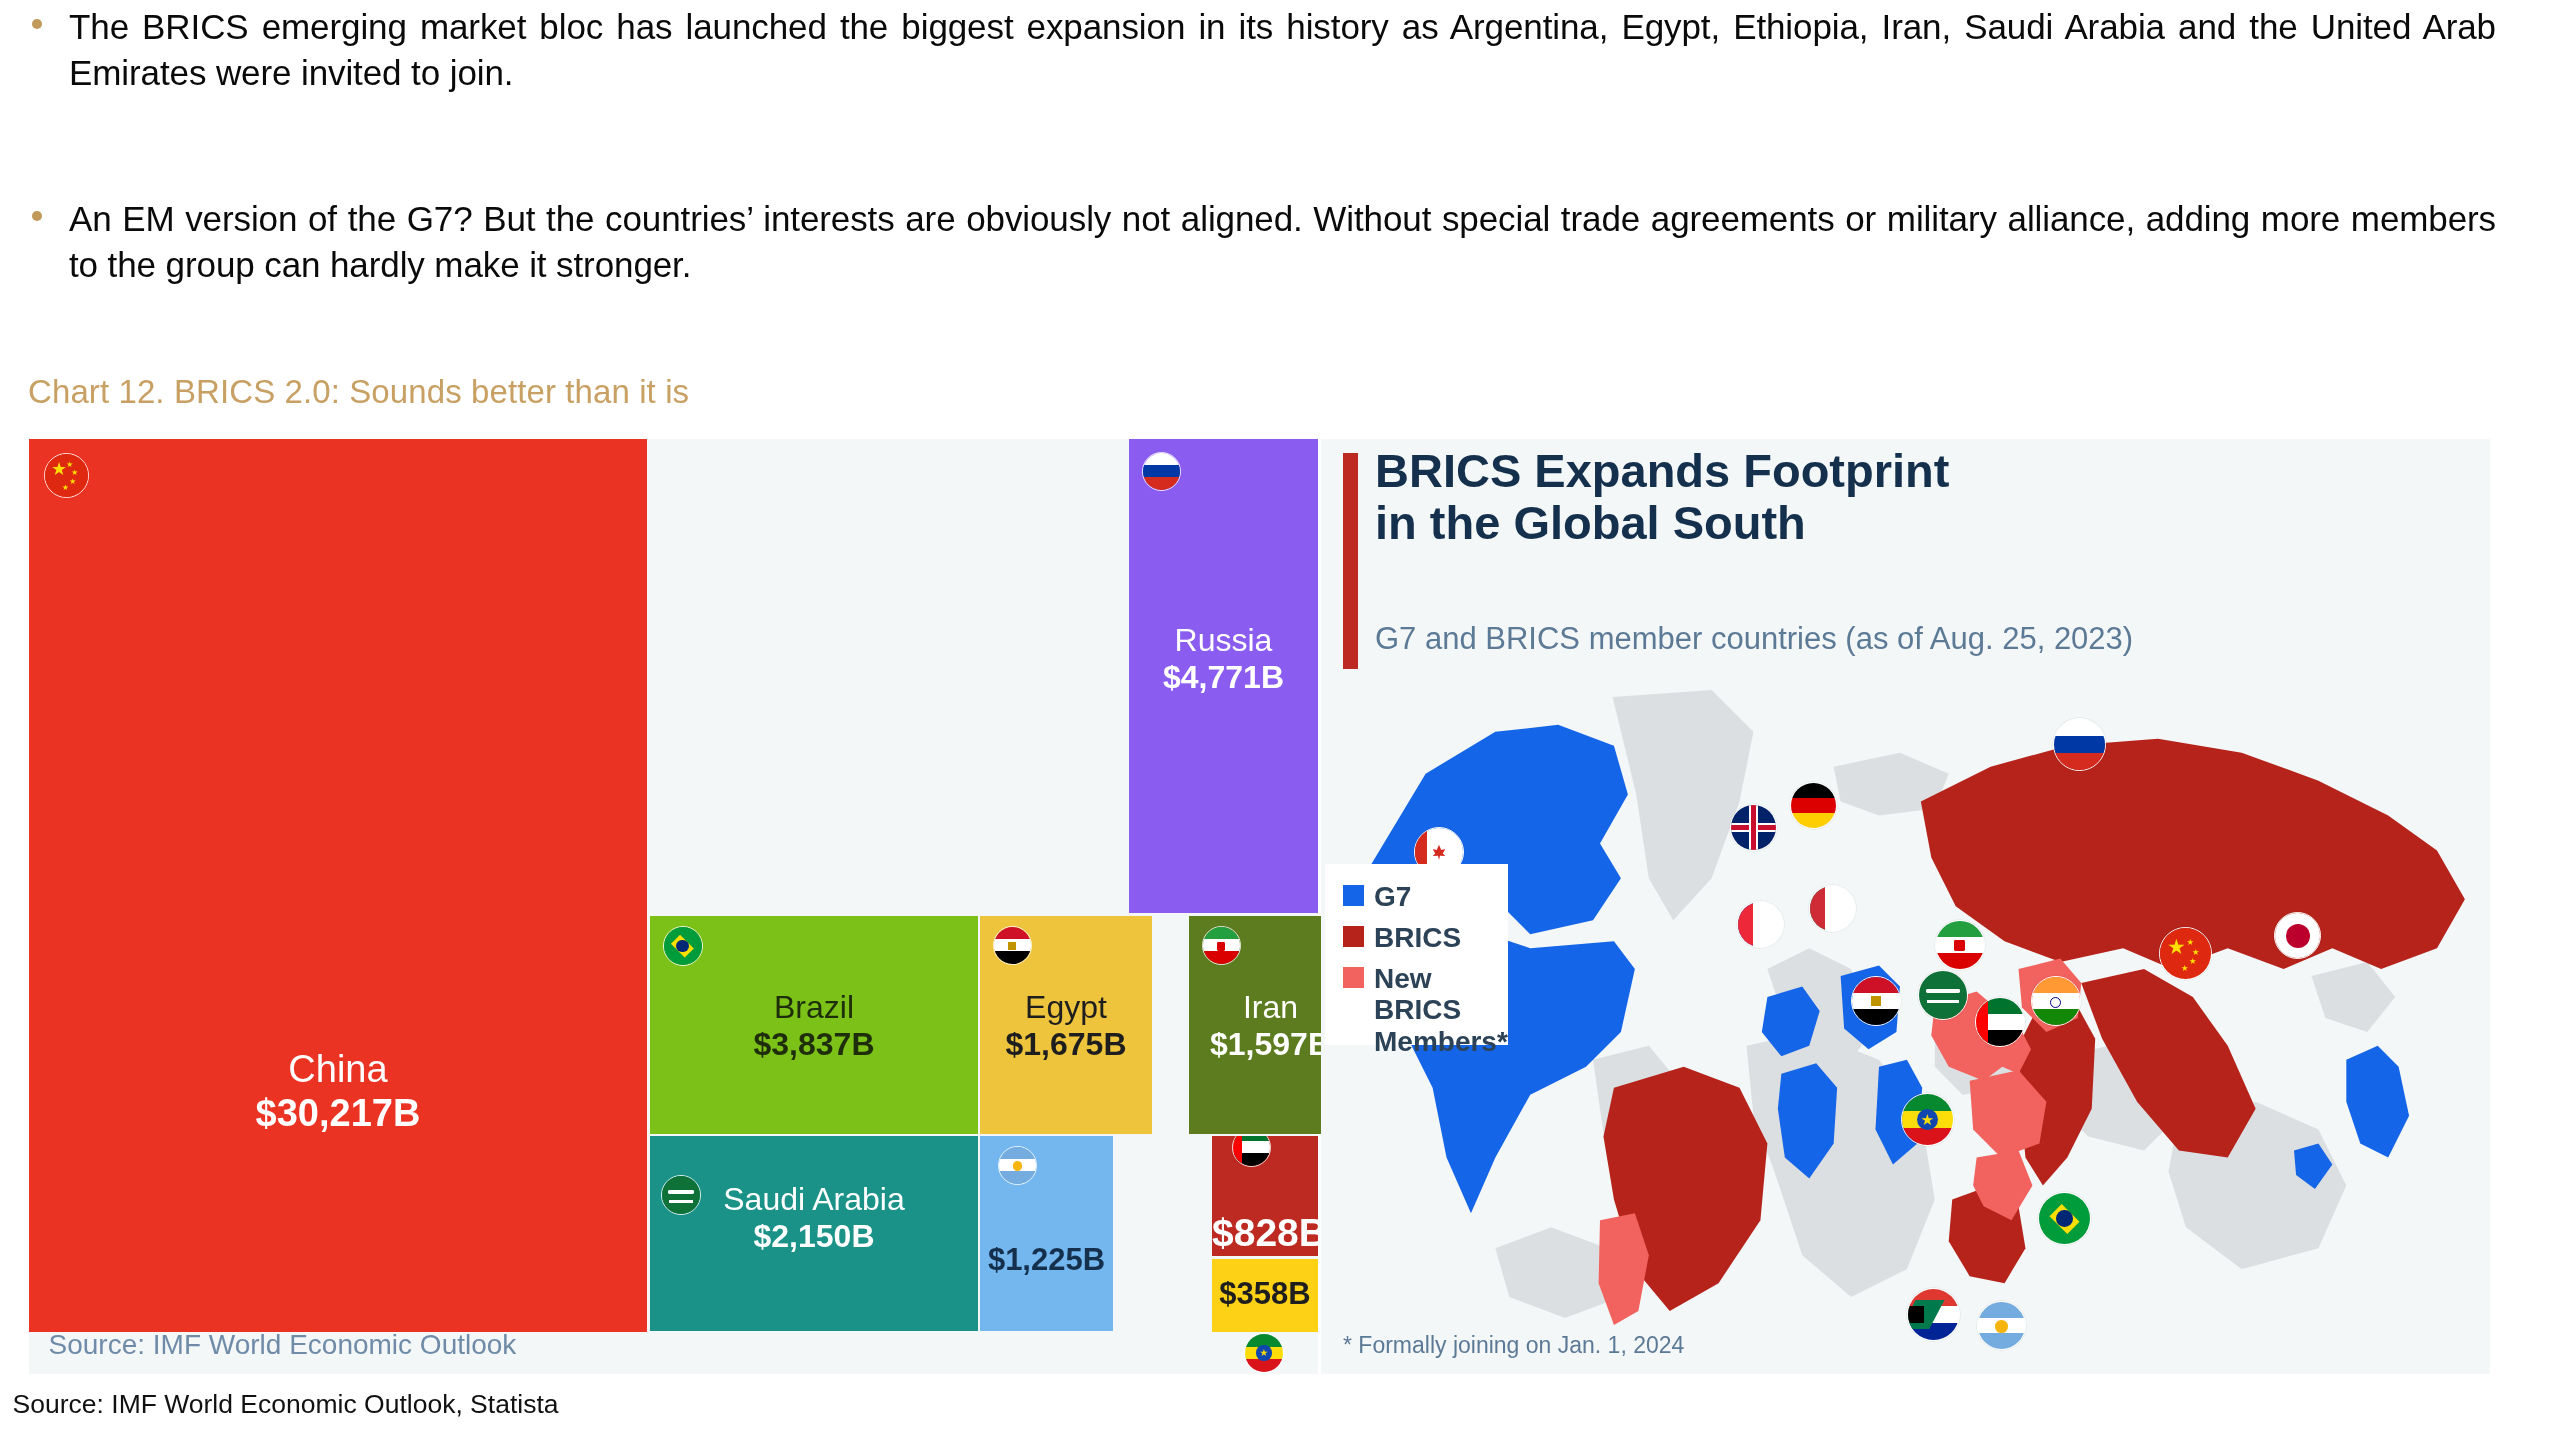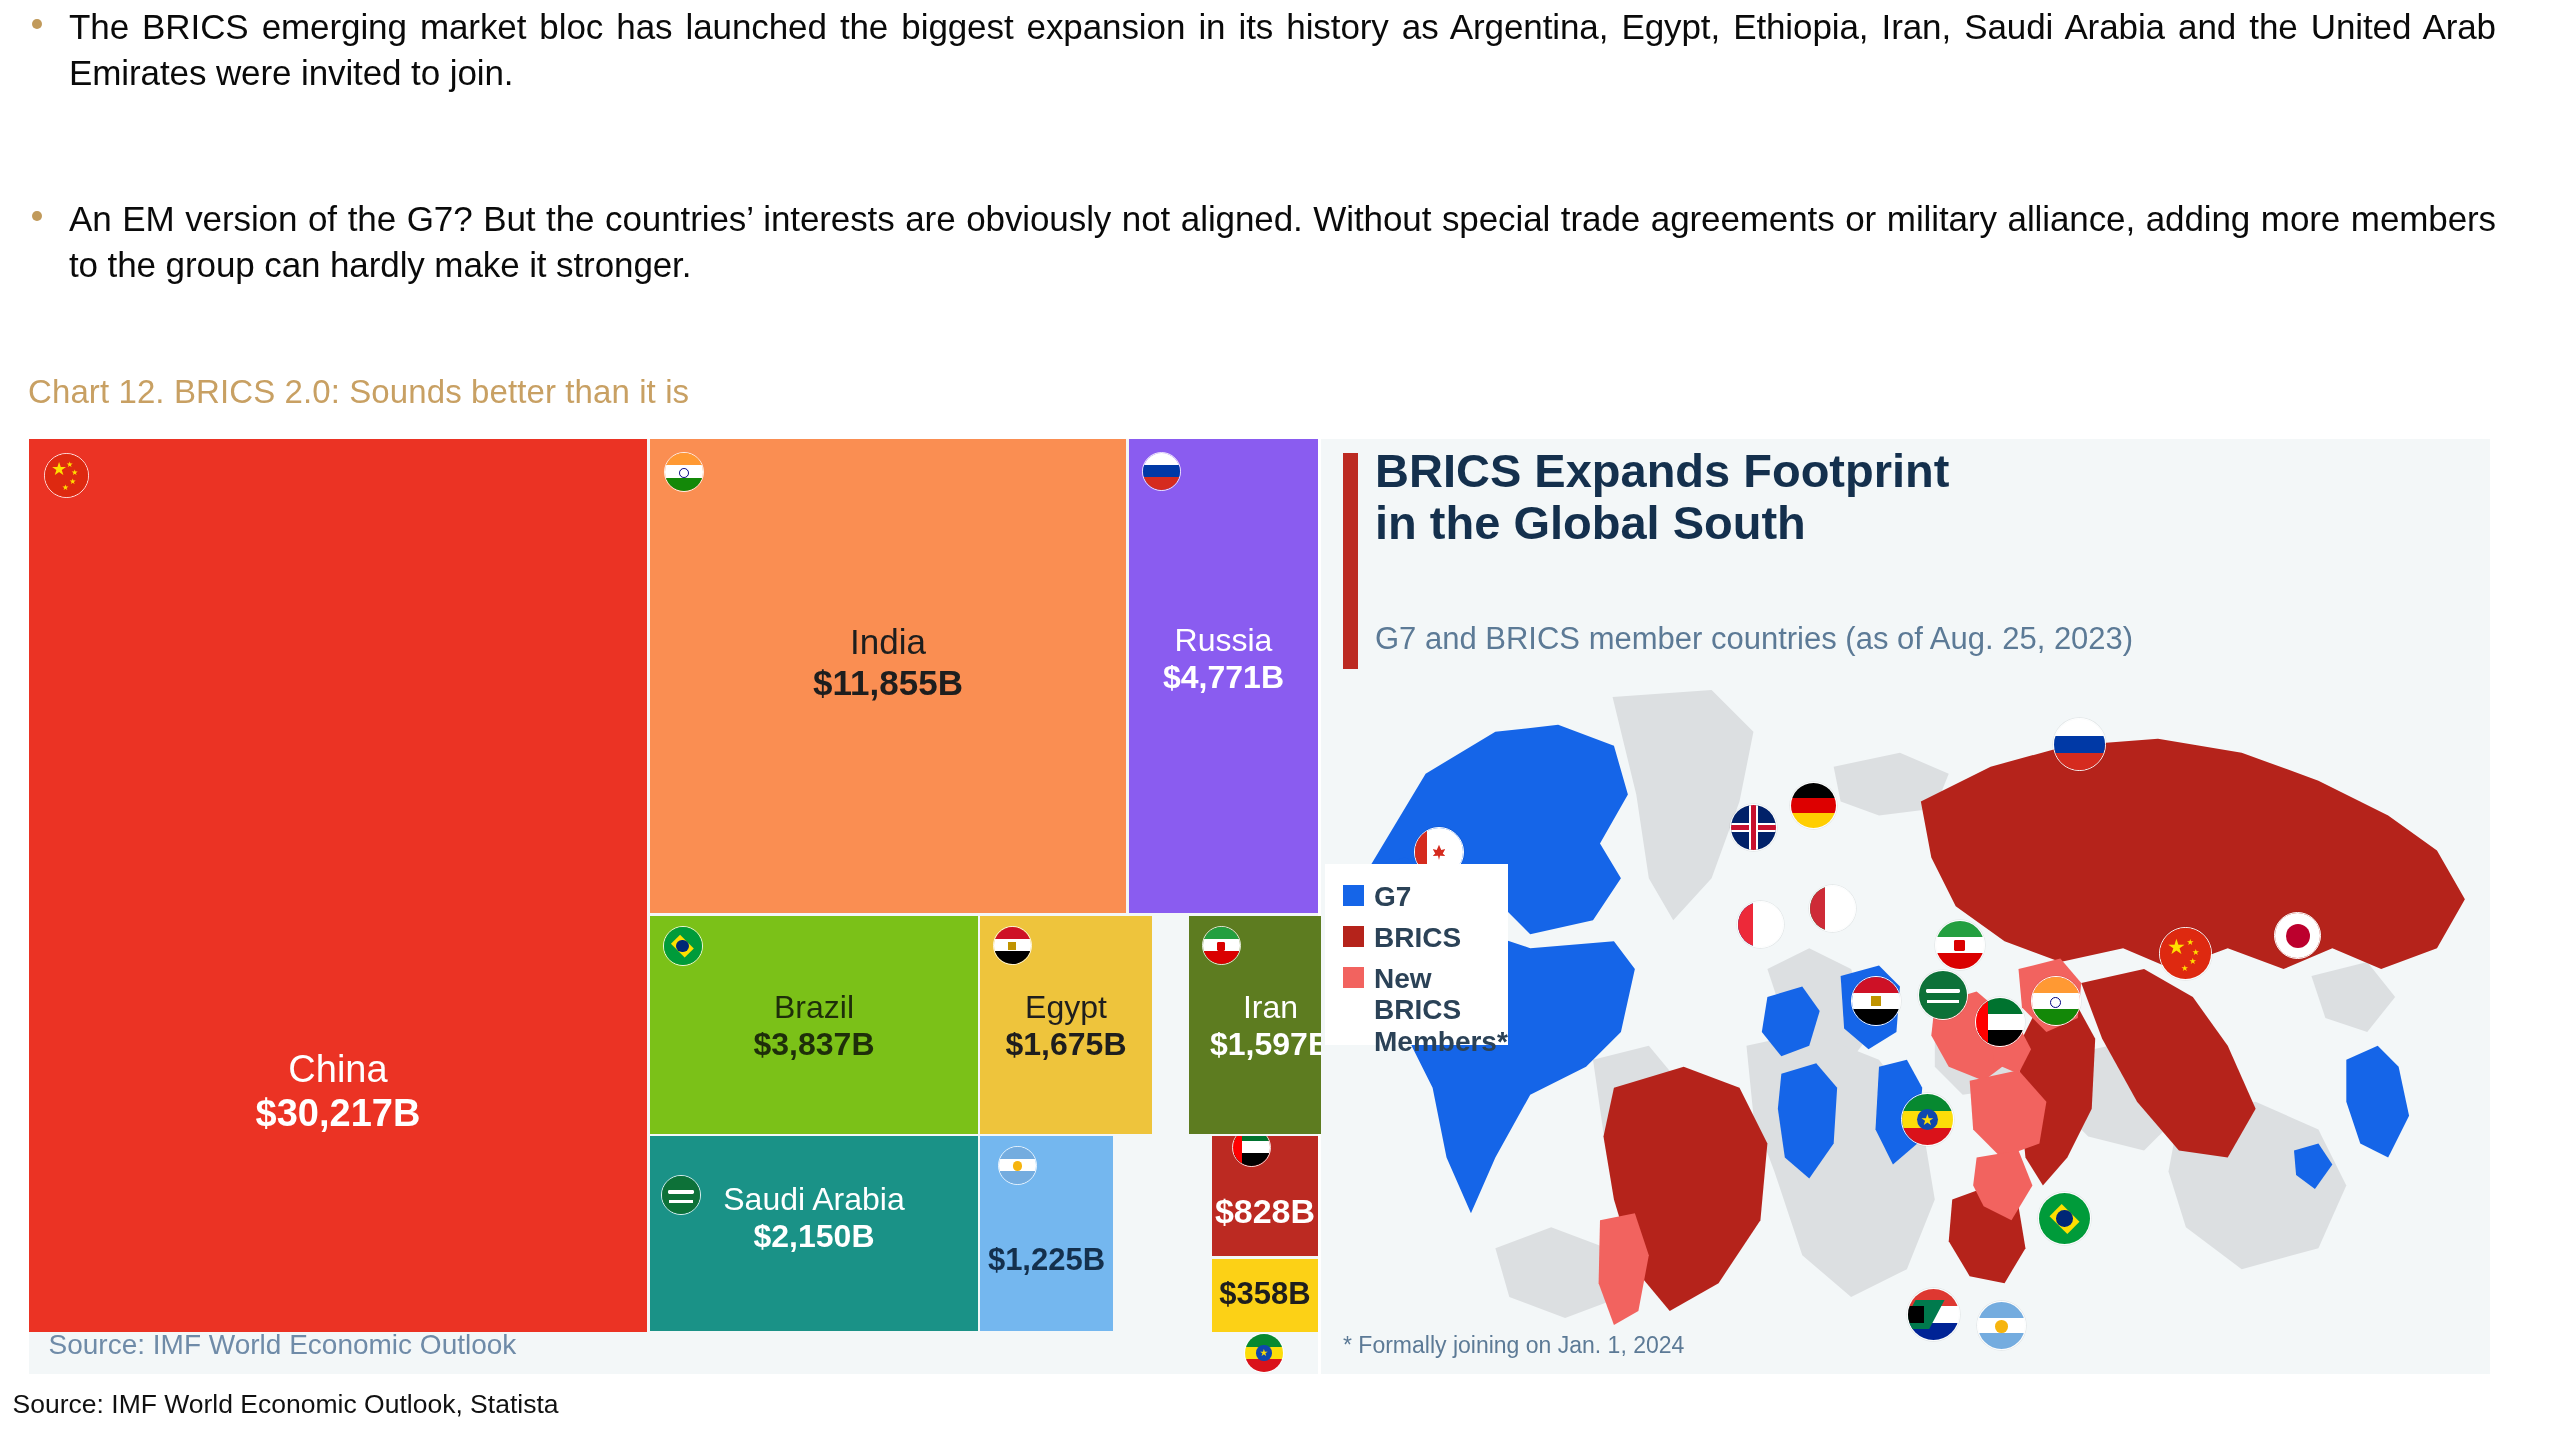--- a/index.html
+++ b/index.html
@@ -112,32 +112,20 @@
         <div style="top:15.3px;left:26px;color:#ffde00;font-size:7.7px;line-height:1;">★</div>
         <div style="top:24px;left:24px;color:#ffde00;font-size:7.7px;line-height:1;">★</div>
         <div style="top:30px;left:16.7px;color:#ffde00;font-size:7.7px;line-height:1;">★</div>
       </div>
       <div class="lbl" style="top:608px;font-size:38px;color:#ffffff;">
         <span class="nm">China</span>
         <span>$30,217B</span>
       </div>
     </div>
 
-    <div class="cell" id="c-india">
-      <div class="flag" style="left:14px;top:12.6px;width:40px;height:40px;">
-        <div style="top:0;height:33.4%;background:#ff9933;"></div>
-        <div style="top:33.4%;height:33.2%;background:#ffffff;"></div>
-        <div style="top:66.6%;height:33.4%;background:#138808;"></div>
-        <div style="top:41%;left:50%;margin-left:-4.9px;width:9.8px;height:9.8px;border:1.4px solid #000080;border-radius:50%;background:transparent;"></div>
-      </div>
-      <div class="lbl" style="top:183px;font-size:35px;color:#1e1e1e;">
-        <span class="nm">India</span>
-        <span>$11,855B</span>
-      </div>
-    </div>
 
     <div class="cell" id="c-russia">
       <div class="flag" style="left:12.6px;top:12.6px;width:39px;height:39px;">
         <div style="top:0;height:33.4%;background:#ffffff;"></div>
         <div style="top:33.4%;height:33.2%;background:#0039a6;"></div>
         <div style="top:66.6%;height:33.4%;background:#d52b1e;"></div>
       </div>
       <div class="lbl" style="top:183px;font-size:32px;color:#ffffff;">
         <span class="nm">Russia</span>
         <span>$4,771B</span>
@@ -207,21 +195,21 @@
     </div>
 
 
     <div class="cell" id="c-uae">
       <div class="flag" style="left:19.5px;top:-8.4px;width:39px;height:39px;">
         <div style="top:0;height:33.4%;background:#00732f;"></div>
         <div style="top:33.4%;height:33.2%;background:#ffffff;"></div>
         <div style="top:66.6%;height:33.4%;background:#000000;"></div>
         <div style="top:0;bottom:0;left:0;width:26%;background:#ff0000;"></div>
       </div>
-      <div class="lbl" style="top:56px;font-size:34px;color:#ffffff;">
+      <div class="lbl" style="top:74px;font-size:39px;color:#ffffff;">
         <span>$828B</span>
       </div>
     </div>
 
     <div class="cell" id="c-eth">
       <div class="lbl" style="top:16.7px;font-size:31px;color:#1e1e1e;">
         <span>$358B</span>
       </div>
     </div>
 

